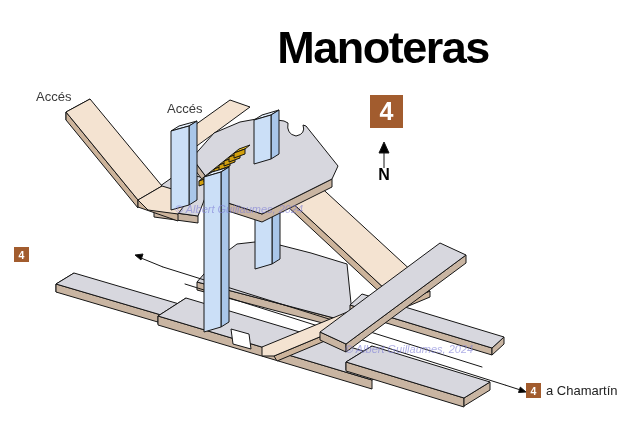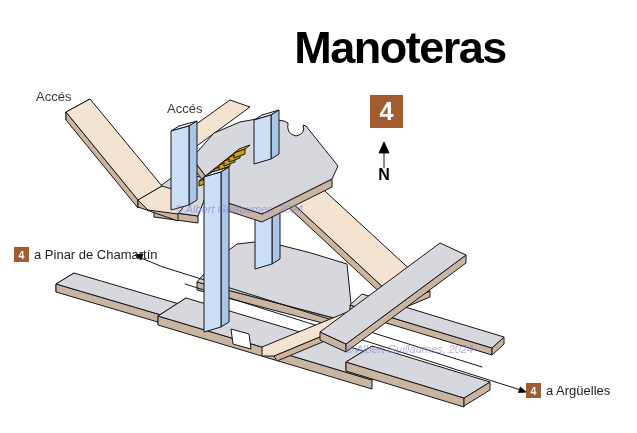--- a/index.html
+++ b/index.html
@@ -1,19 +1,19 @@
 <!DOCTYPE html>
 <html style="--line-brown: #A25C2E; --platform-top: #D7D7DE; --platform-side: #C9B5A2; --ramp-top: #F4E3D1; --ramp-side: #CDB49B; --blue-front: #CBDFF7; --blue-side: #A9C6E9; --blue-top: #E5EFFC; --stair-top: #F6C91D; --stair-front: #D2A00E; --outline: #161616; --watermark: #8080D8;"><head>
 <meta charset="utf-8">
 <style>
   html,body{margin:0;padding:0;background:#fff;}
   body{width:637px;height:433px;position:relative;overflow:hidden;
        font-family:"Liberation Sans",sans-serif;}
   .abs{position:absolute;}
-  .title{left:400px;top:22px;transform:translateX(-50%);
+  .title{left:383px;top:22px;transform:translateX(-50%);
          font-size:45px;font-weight:700;letter-spacing:-1.5px;color:#000;white-space:nowrap;}
   .line-badge{left:370px;top:95px;width:33px;height:33px;background:var(--line-brown);
          color:#fff;font-size:25px;font-weight:700;display:flex;align-items:center;justify-content:center;}
   .n-label{left:384px;top:166px;transform:translateX(-50%);font-size:16px;font-weight:700;color:#000;}
   .acces{font-size:13px;color:#3a3a3a;}
   .acces1{left:36px;top:89px;}
   .acces2{left:167px;top:101px;}
   .dir{display:flex;align-items:center;gap:5px;font-size:13px;color:#222;white-space:nowrap;}
   .dir-left{left:14px;top:247px;}
   .dir-right{left:526px;top:383px;}
@@ -148,22 +148,21 @@
 <div class="abs title">Manoteras</div>
 
 <div class="abs line-badge">4</div>
 <div class="abs n-label">N</div>
 
 <div class="abs acces acces1">Accés</div>
 <div class="abs acces acces2">Accés</div>
 
 <div class="abs dir dir-left">
   <span class="mini-badge">4</span>
-  <span>a Pinar de Chamartín</span>
 </div>
 
 <div class="abs dir dir-right">
   <span class="mini-badge">4</span>
-  <span>a Argüelles</span>
+  <span>a Chamartín</span>
 </div>
 
 <div class="abs wm wm1">© Albert Guillaumes, 2024</div>
 <div class="abs wm wm2">© Albert Guillaumes, 2024</div>
 
 </body></html>

